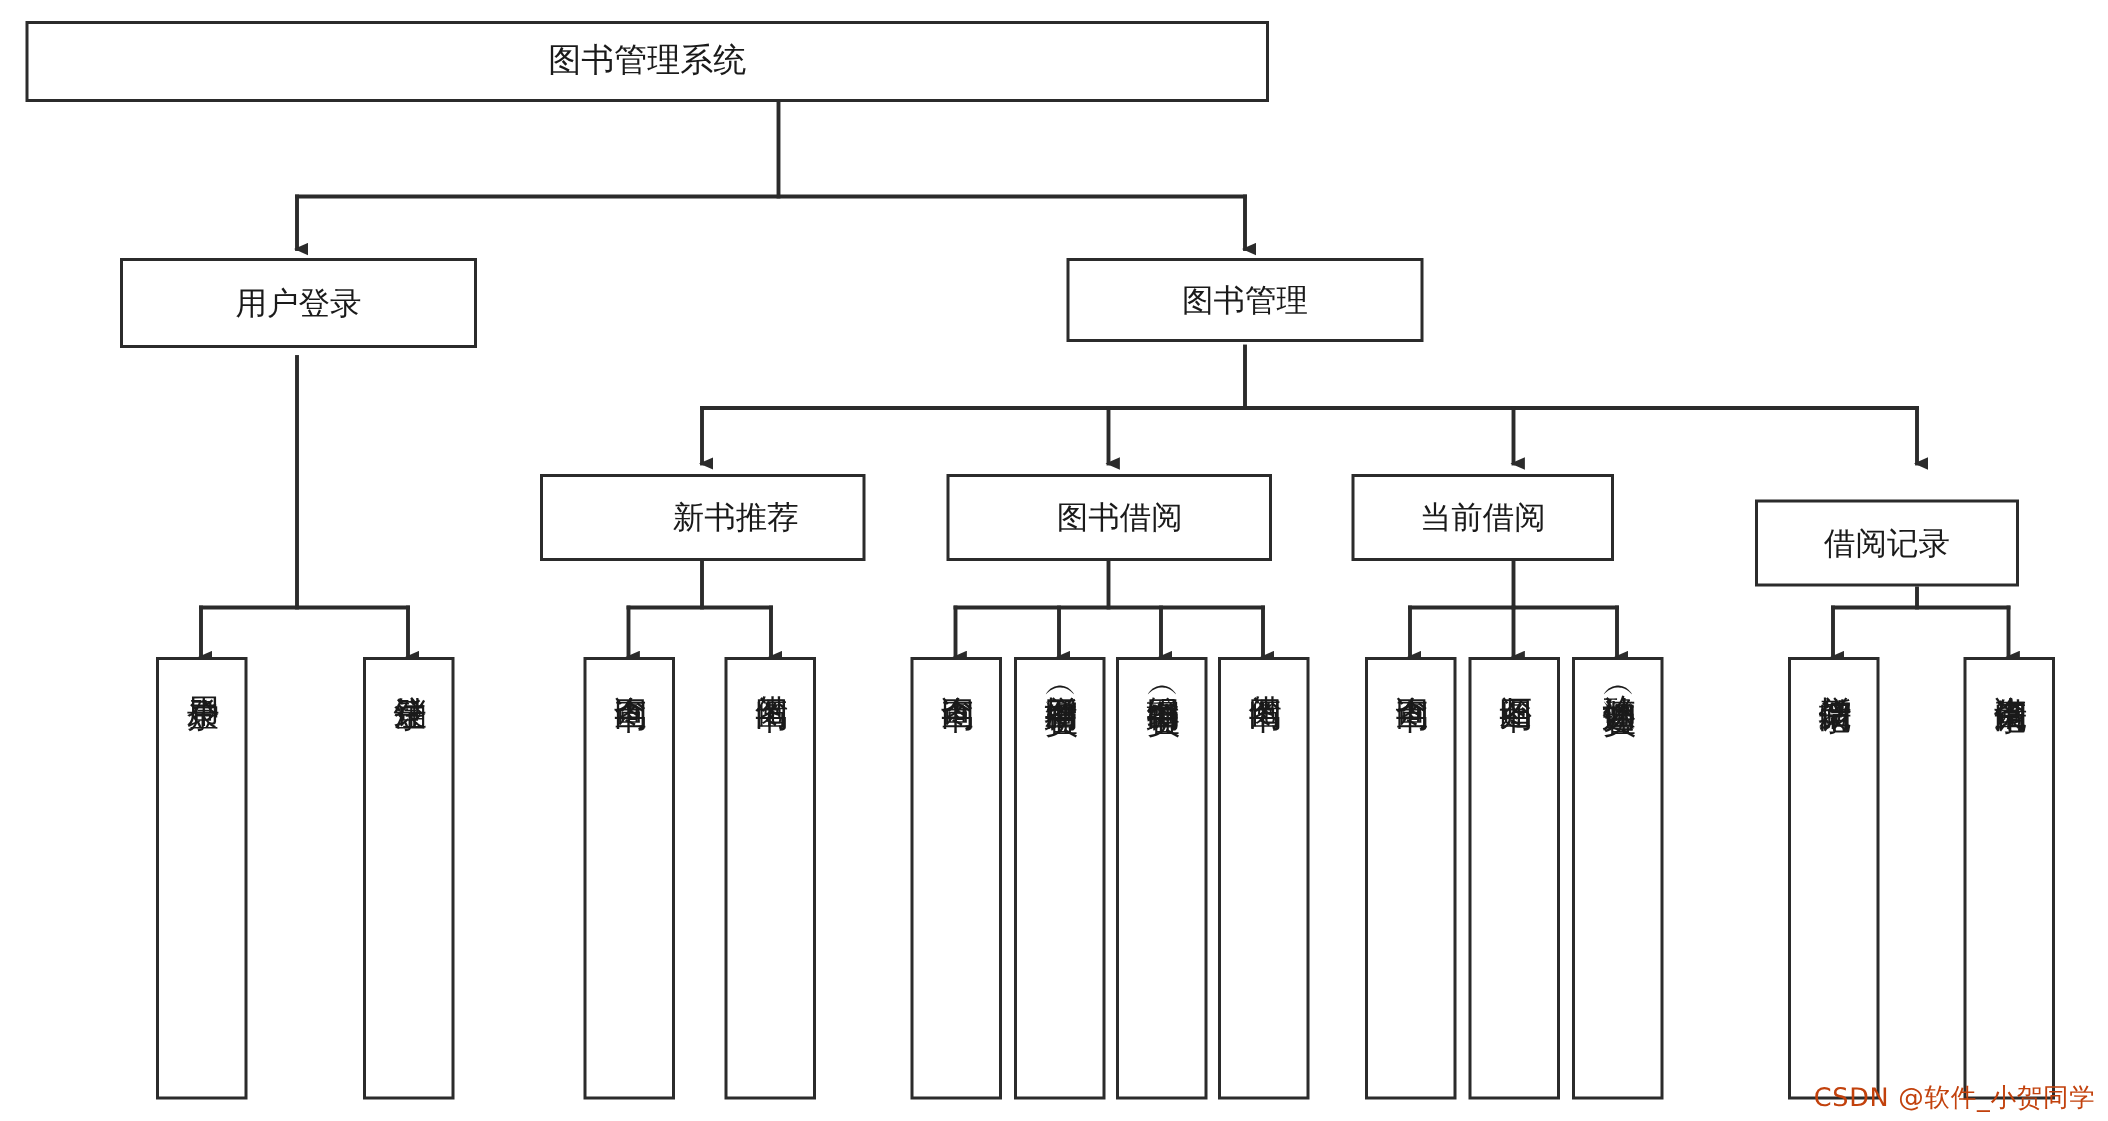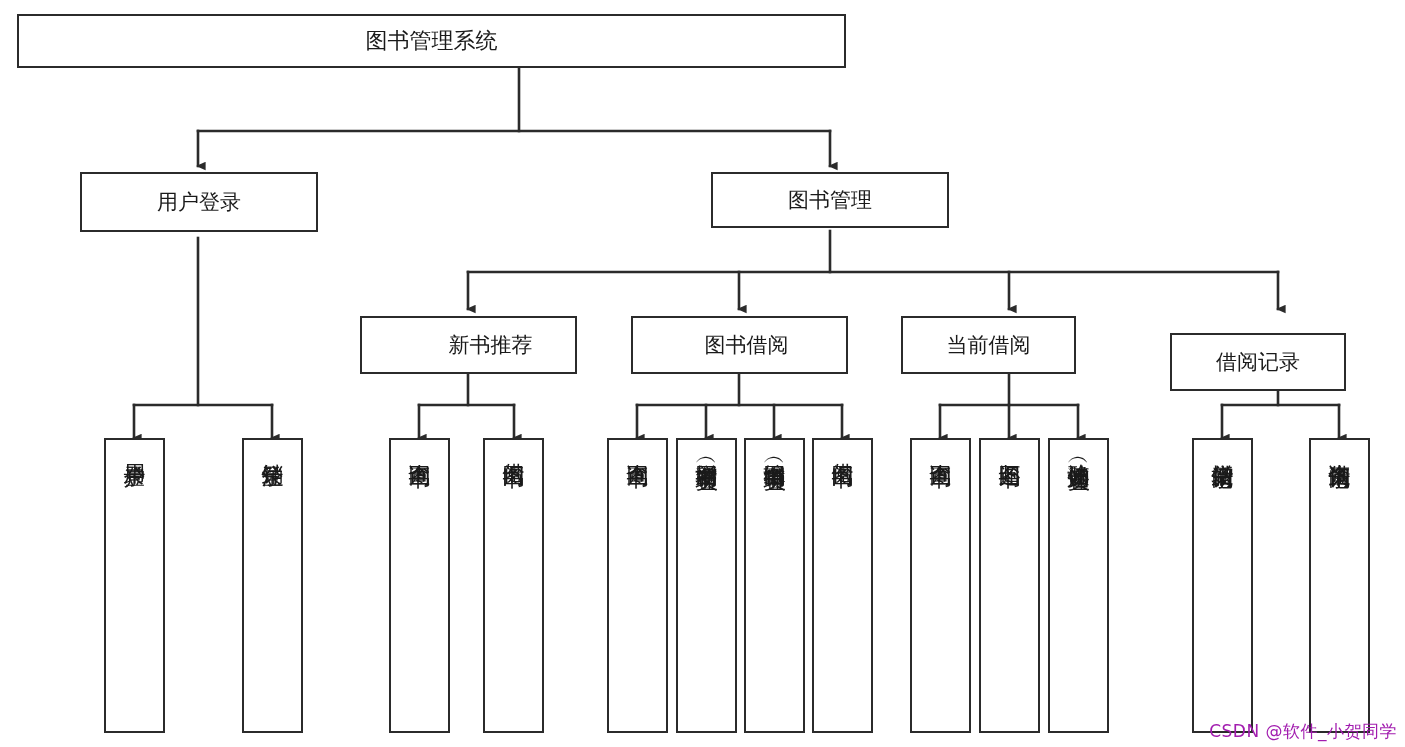--- a/index.html
+++ b/index.html
@@ -64,21 +64,21 @@
     text-orientation: upright;
     letter-spacing: 1px;
     line-height: 1.0;
     white-space: nowrap;
   }
   #watermark {
     position: absolute;
     right: 8px;
     bottom: 4px;
     font-size: 17px;
-    color: #a21caf;
+    color: #c2410c;
     letter-spacing: 0.5px;
     z-index: 3;
     white-space: nowrap;
   }
 </style>
 </head>
 <body>
 
 <div id="diagram-canvas">
 

